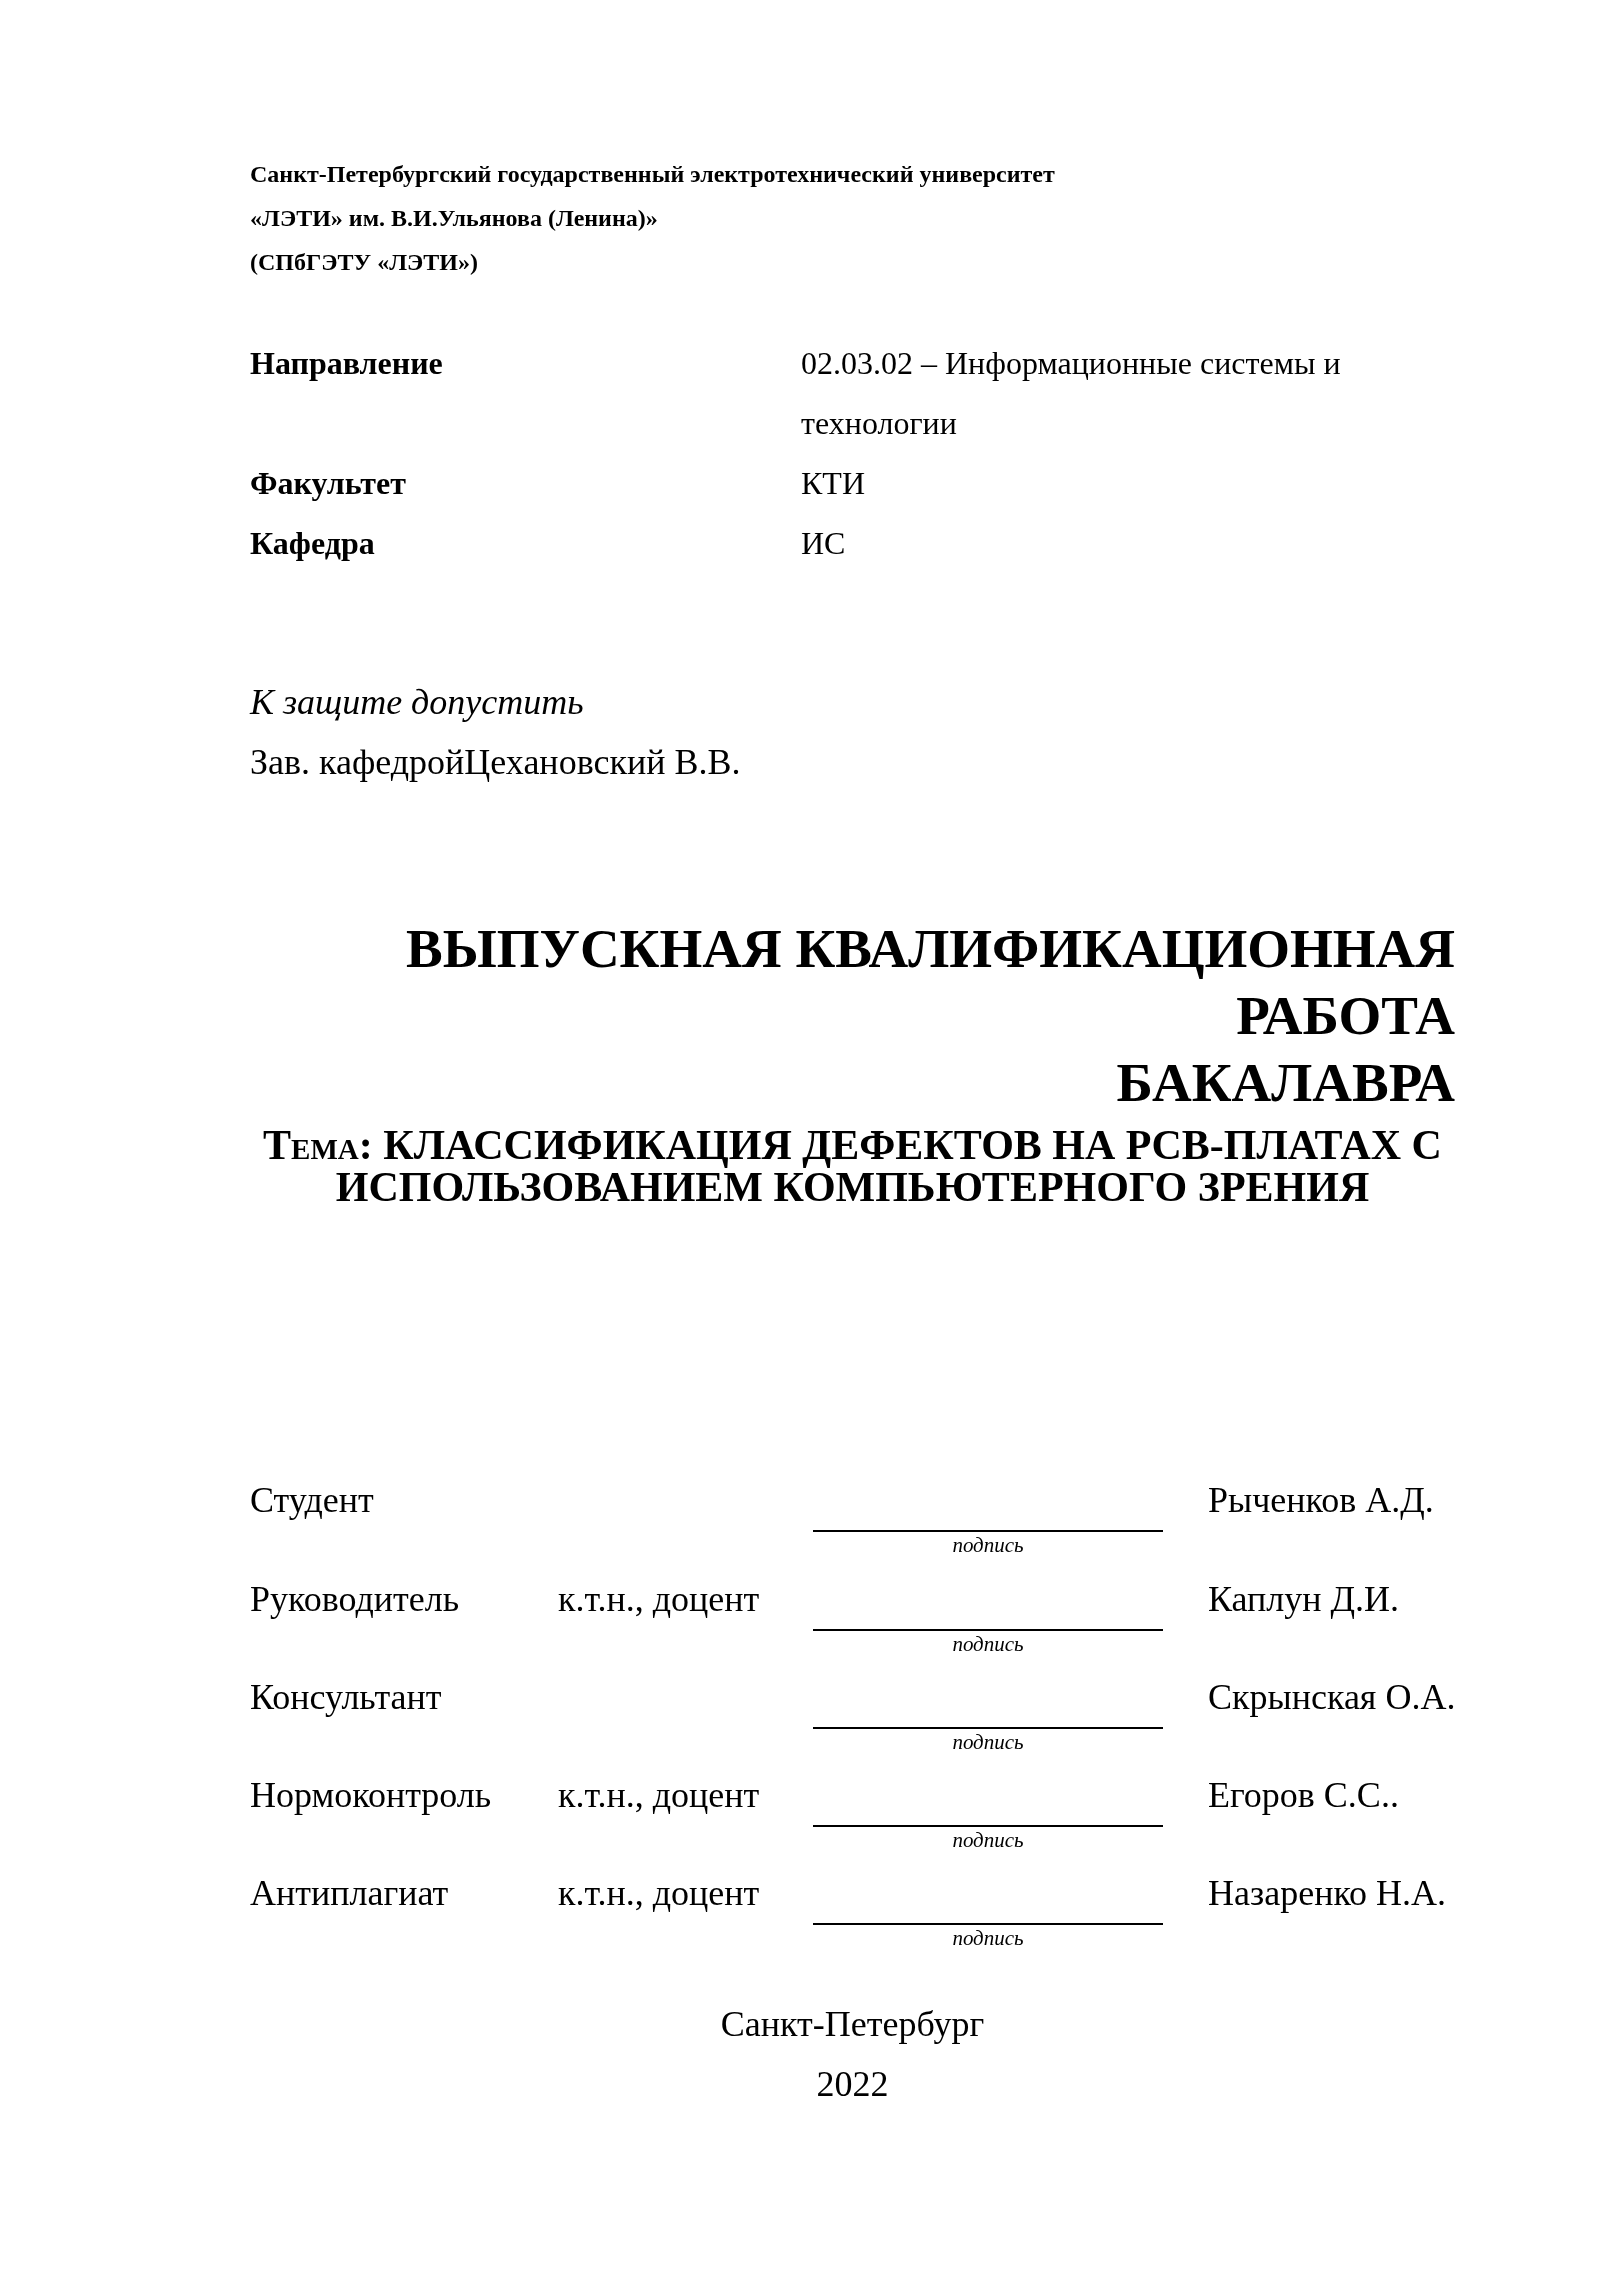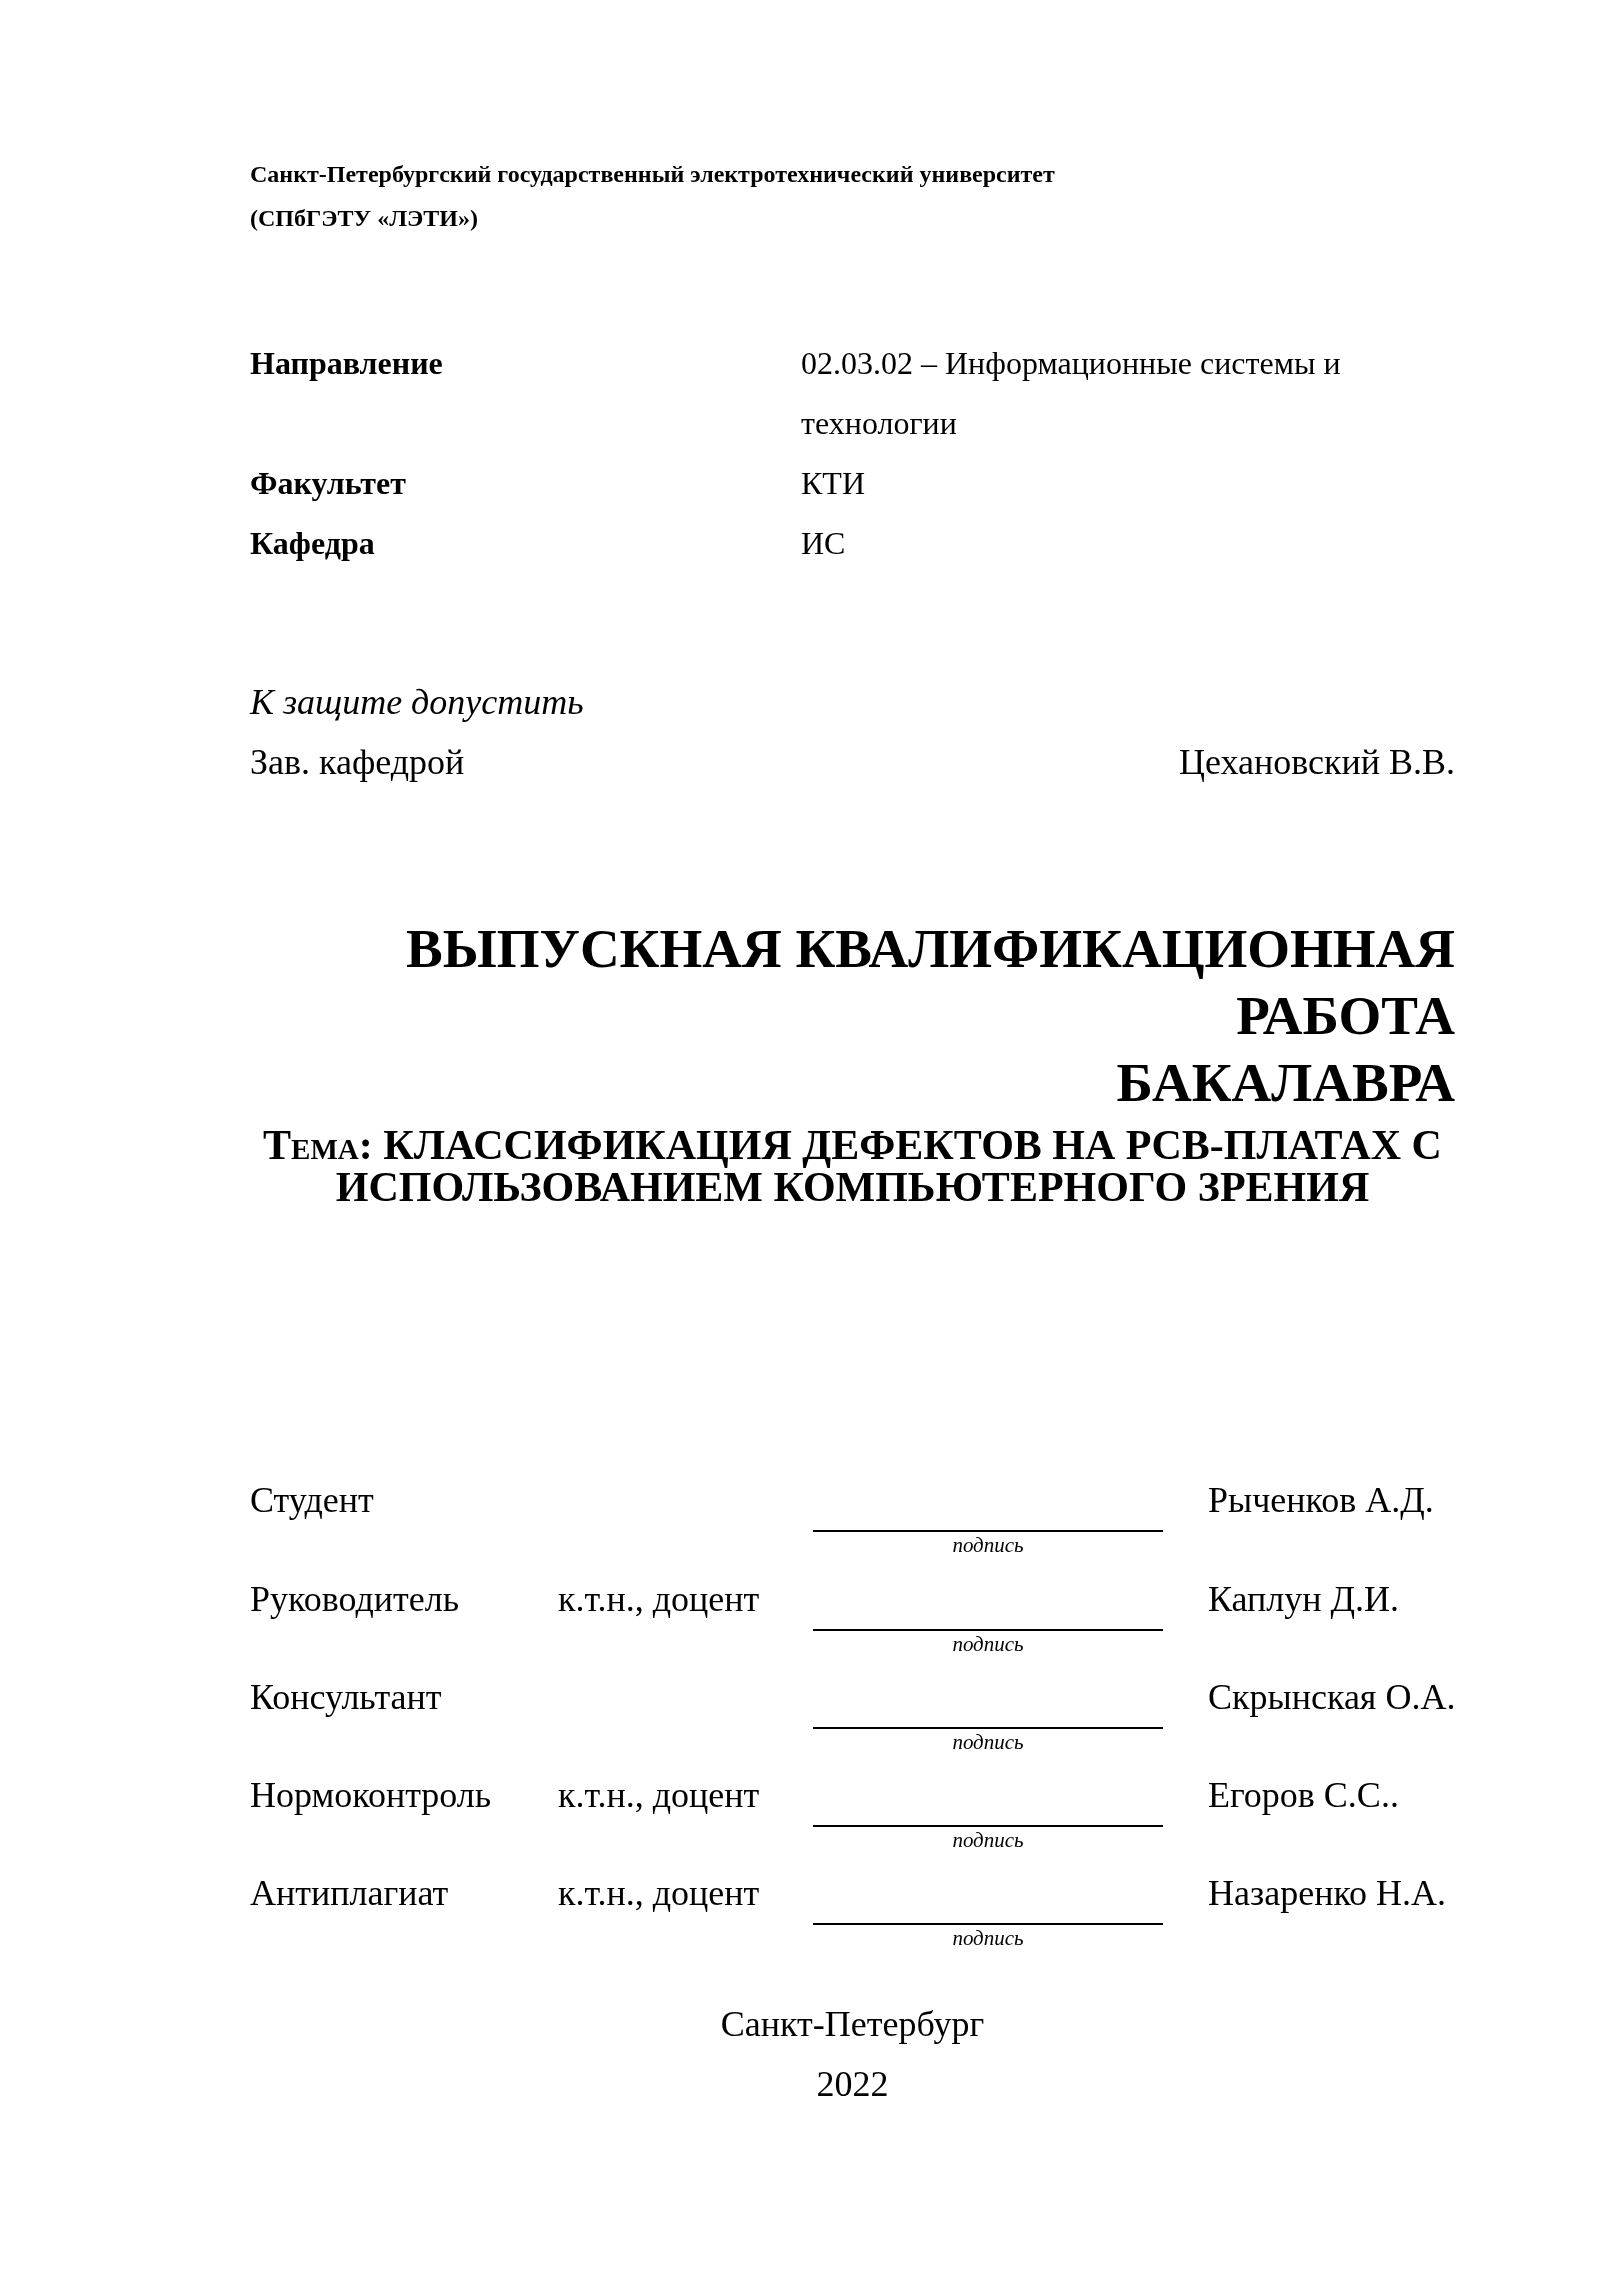--- a/index.html
+++ b/index.html
@@ -16,21 +16,21 @@
   
   .uni-header{top:152px;text-align:left;font-weight:bold;font-size:24px;line-height:44px;}
   .uni-header div{white-space:nowrap;}
   
   .fields{top:333px;font-size:32px;line-height:60px;}
   .field-row{display:flex;align-items:flex-start;}
   .field-label{width:551px;flex:0 0 551px;font-weight:bold;}
   .field-value{flex:1 1 auto;}
   
   .admission-note{top:680px;font-size:36px;font-style:italic;line-height:44px;}
-  .admission-row{top:740px;font-size:36px;line-height:44px;display:flex;justify-content:space-between;}
+  .admission-row{top:740px;font-size:36px;line-height:44px;display:flex;}
   
   .main-title{top:915px;text-align:right;font-weight:bold;font-size:55px;line-height:67px;}
   
   .theme{top:1124px;text-align:center;font-weight:bold;font-size:42px;line-height:42px;}
   .theme-label{font-variant:small-caps;}
   
   .sig-row{position:absolute;left:250px;width:1205px;height:96px;font-size:36px;line-height:39px;}
   .sig-role{position:absolute;left:0;top:0;white-space:nowrap;}
   .sig-degree{position:absolute;left:308px;top:0;white-space:nowrap;}
   .sig-line{position:absolute;left:563px;top:0;width:350px;height:49px;border-bottom:2.4px solid #000;}
@@ -39,20 +39,21 @@
   
   .footer{top:1994px;text-align:center;font-size:36px;line-height:60px;}
 </style>
 </head>
 <body>
 
 <div class="page">
 
   <div class="abs uni-header">
     <div>Санкт-Петербургский государственный электротехнический университет</div>
+    <div>«ЛЭТИ» им. В.И.Ульянова (Ленина)»</div>
     <div>(СПбГЭТУ «ЛЭТИ»)</div>
   </div>
 
   <div class="abs fields">
     <div class="field-row">
       <div class="field-label">Направление</div>
       <div class="field-value">02.03.02 – Информационные системы и технологии</div>
     </div>
     <div class="field-row">
       <div class="field-label">Факультет</div>

